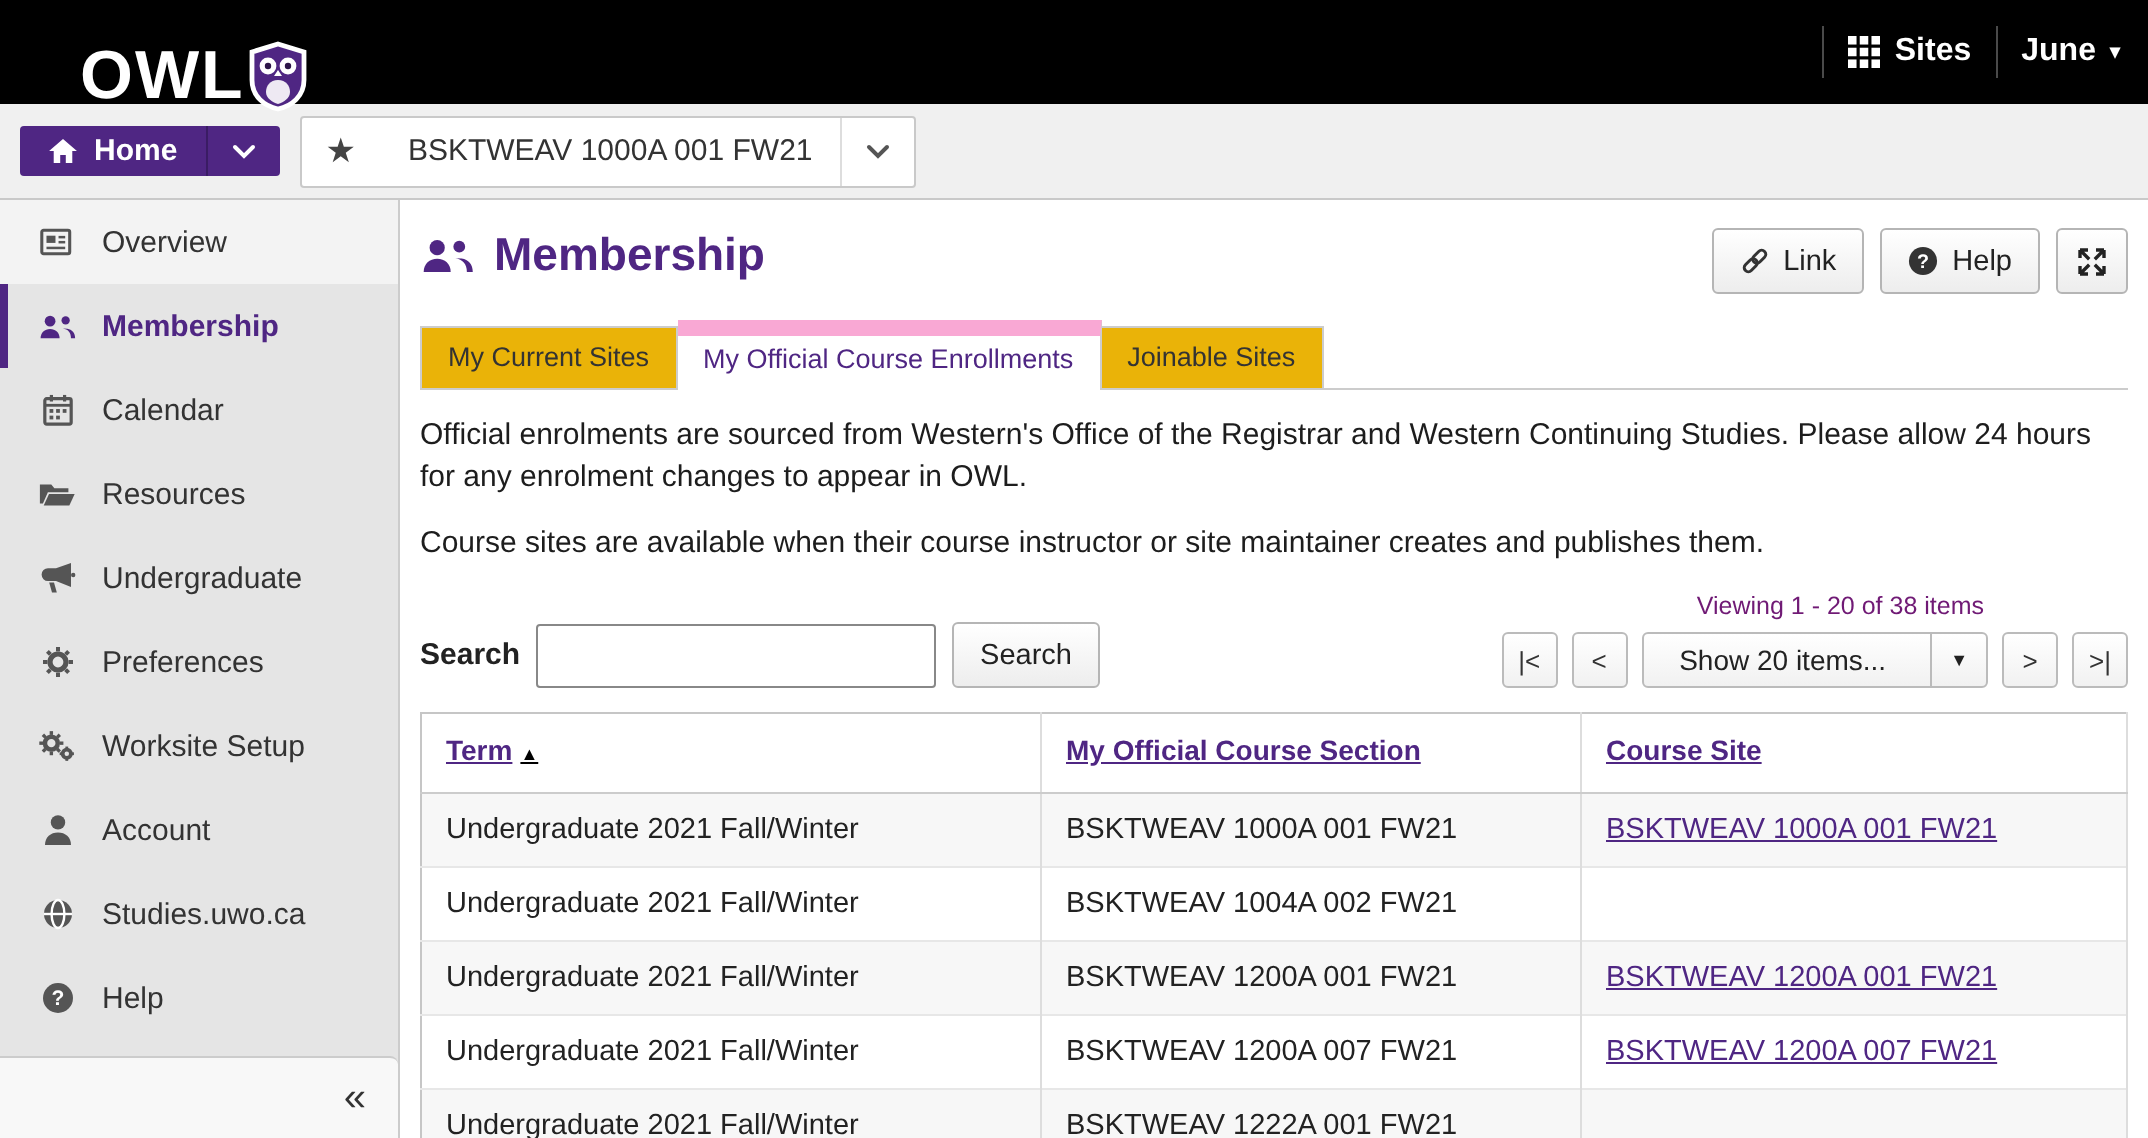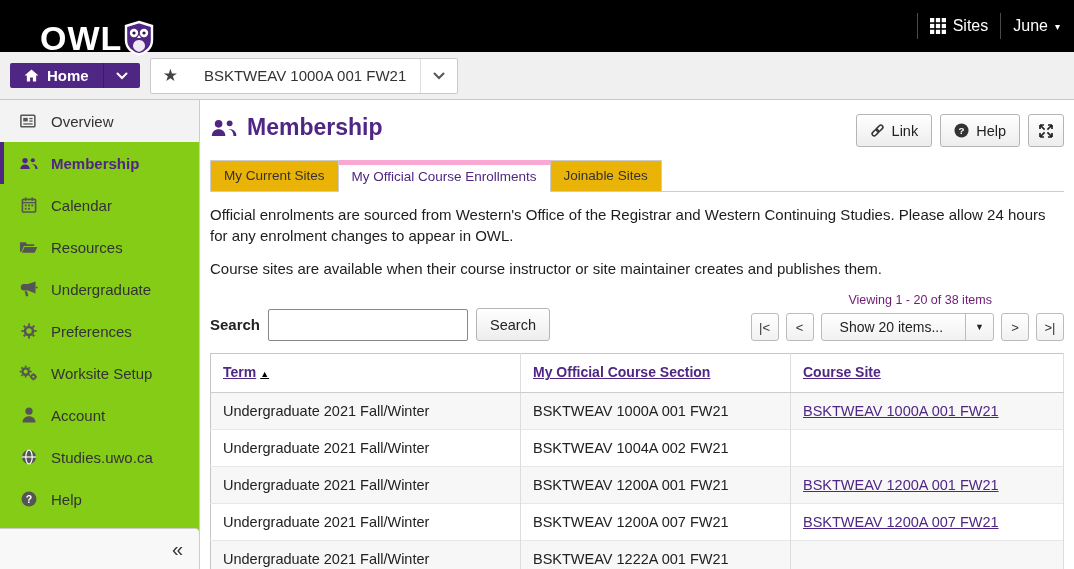--- a/index.html
+++ b/index.html
@@ -7,42 +7,42 @@
     font-family:"Liberation Sans", sans-serif; color:#222; }
 
   
   .topbar { height:52px; background:#000; display:flex; align-items:center;
     justify-content:space-between; padding:0 14px 0 40px; }
   .logo { display:flex; align-items:center; gap:2px;margin-top:24px; }
   .logo-text { color:#fff; font-size:34px; font-weight:bold; letter-spacing:1px; }
   .topbar-right { display:flex; align-items:center; height:100%; }
   .top-sep { width:1px; height:26px; background:#4a4a4a; margin:0 12px; }
   .top-btn { display:flex; align-items:center; gap:7px; background:none; border:none;
-    color:#fff; font-size:16px; font-weight:normal; cursor:pointer; font-family:inherit; }
+    color:#fff; font-size:16px; font-weight:bold; cursor:pointer; font-family:inherit; }
   .caret-down { font-size:10px; color:#fff; }
 
   
   .toolbar { height:48px; background:#f0f0f0; border-bottom:1px solid #c9c9c9;
     display:flex; align-items:center; padding:0 10px; gap:10px; }
   .home-btn { display:flex; align-items:stretch; background:#4F2683; border-radius:2px;
     color:#fff; height:25px; cursor:pointer; }
   .home-main { display:flex; align-items:center; gap:8px; padding:0 14px;
     font-weight:bold; font-size:15px; }
   .home-caret { display:flex; align-items:center; padding:0 12px;
     border-left:1px solid #3a1c64; }
   .site-tab { display:flex; align-items:stretch; background:#fff; border:1px solid #c9c9c9;
     border-radius:2px; height:36px; cursor:pointer; }
   .site-star { display:flex; align-items:center; padding:0 12px; color:#444; font-size:17px; }
   .site-label { display:flex; align-items:center; padding:0 14px; font-size:15px; color:#333; }
   .site-caret { display:flex; align-items:center; padding:0 12px; border-left:1px solid #ddd; color:#555; }
 
   
   .main { display:flex; height:469px; }
   .sidebar { width:200px; min-width:200px; border-right:1px solid #ccc;
-    background:#84cc16; display:flex; flex-direction:column; position:relative; }
+    background:#e5e5e5; display:flex; flex-direction:column; position:relative; }
   .side-item { display:flex; align-items:center; gap:13px; height:42px;
     padding-left:15px; font-size:15px; color:#333; cursor:pointer; border-left:4px solid transparent; }
   .side-item .sicon { width:19px; display:flex; justify-content:center; color:#555; }
   .side-item.first { background:#f3f3f3; }
   .side-item.active { border-left-color:#4F2683; color:#4F2683; font-weight:bold; }
   .side-item.active .sicon { color:#4F2683; }
   .collapse-bar { position:absolute; bottom:0; left:0; right:0; height:41px;
     background:#f8f8f8; border-top:1px solid #ccc; border-radius:0 4px 0 0;
     display:flex; align-items:center; justify-content:flex-end; padding-right:16px;
     font-size:20px; color:#333; cursor:pointer; }
@@ -56,21 +56,21 @@
   .head-actions { display:flex; gap:8px;justify-content:flex-end; }
   .btn { display:inline-flex; align-items:center; gap:7px; height:33px; padding:0 13px;
     background:linear-gradient(#fff,#ededed); border:1px solid #b5b5b5; border-radius:3px;
     font-size:14.5px; color:#222; cursor:pointer; font-family:inherit; }
 
   
   .tabs { display:flex; margin-top:12px; border-bottom:1px solid #ccc; align-items:flex-end; }
   .tab { padding:7px 13px 8px; font-size:13.5px; color:#333; background:#eab308;
     border:1px solid #ccc; border-bottom:none; cursor:pointer; margin-bottom:0; }
   .tab + .tab { border-left:none; }
-  .tab.active { background:#fff; color:#4F2683; border-top:5px solid #f9a8d4;
+  .tab.active { background:#fff; color:#4F2683; border-top:8px solid #f9a8d4;
     padding-top:4px; position:relative; top:1px; }
 
   
   .intro p { font-size:15px; line-height:1.4; margin-top:12px; color:#1d1d1d; }
 
   
   .controls { display:flex; justify-content:space-between; align-items:flex-end; margin-top:14px; }
   .search-group { display:flex; align-items:center; gap:8px; }
   .search-label { font-weight:bold; font-size:15px; }
   .search-input { width:200px; height:32px; border:1px solid #888; border-radius:2px;

